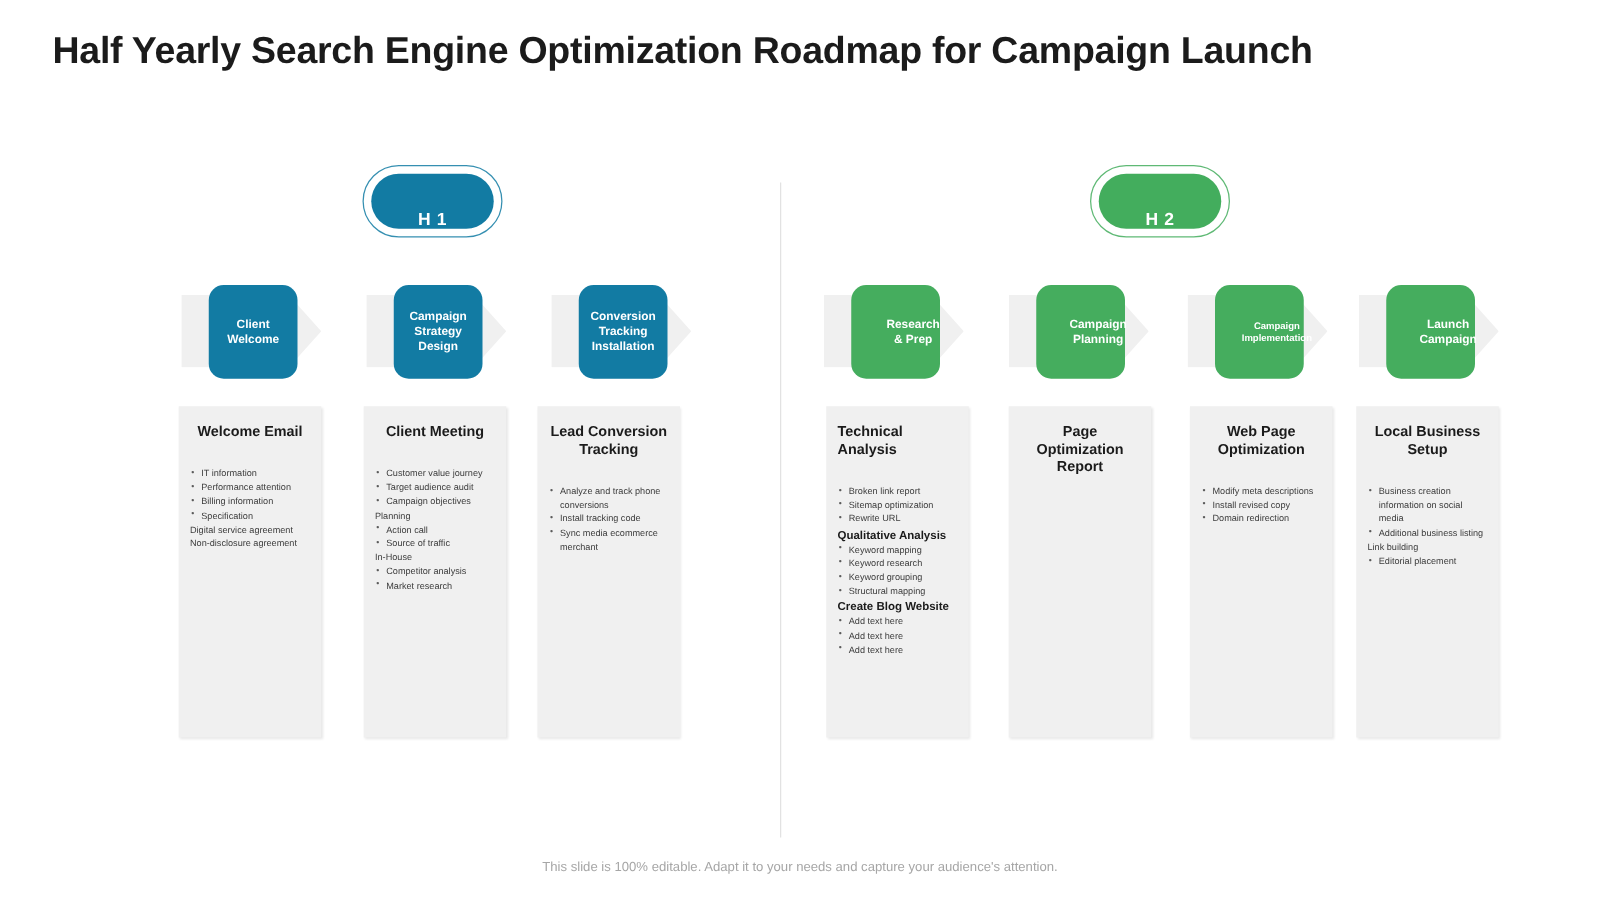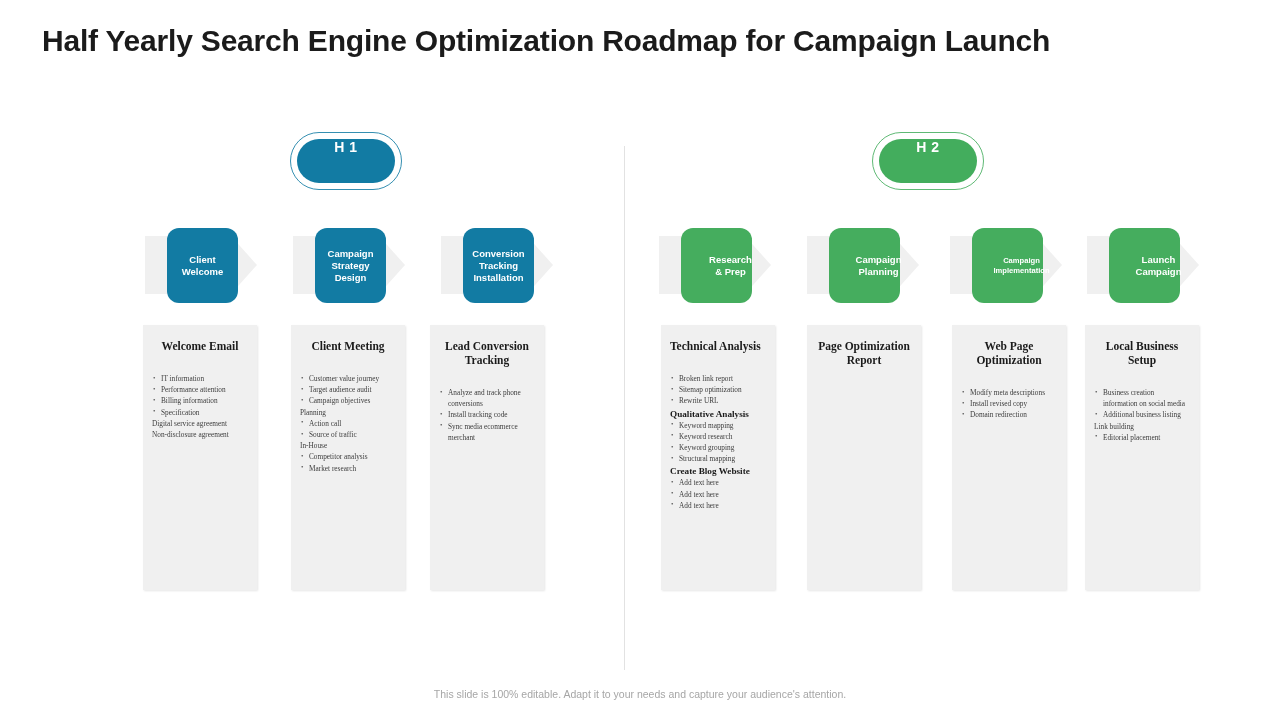--- a/index.html
+++ b/index.html
@@ -30,21 +30,21 @@
     left:624px; top:146px;
     width:1px; height:524px;
     background:#e2e2e2;
   }
 
   
   .phase-badge{
     position:absolute;
     width:98px;height:44px;
     border-radius:24px;
-    display:flex;align-items:flex-start;justify-content:center;
+    display:flex;align-items:flex-end;justify-content:center;
     color:#ffffff;
     font-size:14px;font-weight:bold;
     letter-spacing:0.5px;
     box-sizing:border-box;
   }
   .phase-badge::before{
     content:"";
     position:absolute;
     left:-7px;top:-7px;
     width:112px;height:58px;
@@ -88,21 +88,20 @@
   
   .card{
     position:absolute;
     top:325px;
     width:114px;
     height:265px;
     background:#f0f0f0;
     box-shadow:1px 1px 2px rgba(0,0,0,.10);
     box-sizing:border-box;
     padding:14px 9px 8px 9px;
-    font-family:Liberation Serif, serif;
   }
   .card-title{
     font-size:11.5px;
     font-weight:bold;
     color:#1b1b1b;
     text-align:center;
     line-height:14px;
     margin:0 0 20px 0;
   }
   .card-title.left{text-align:left;}

